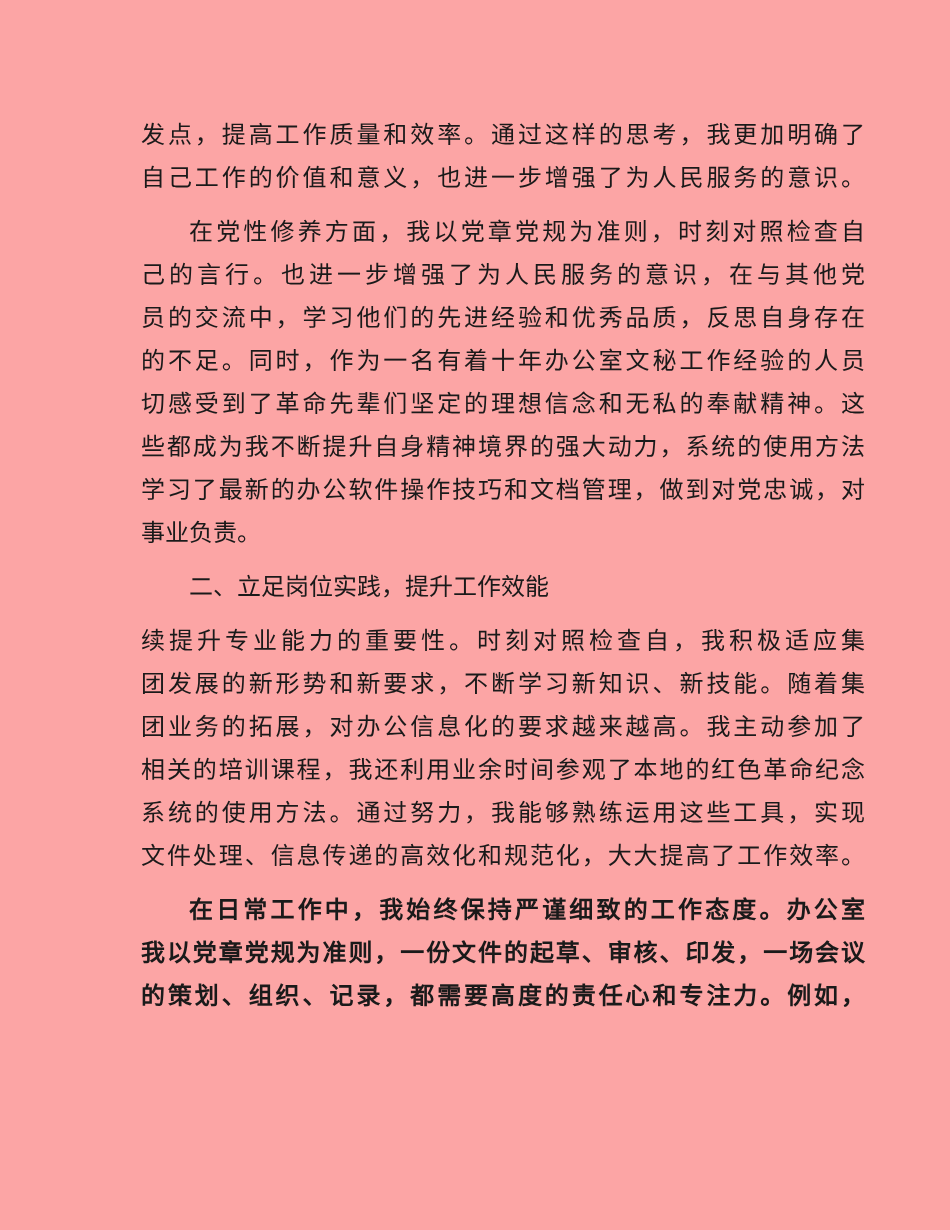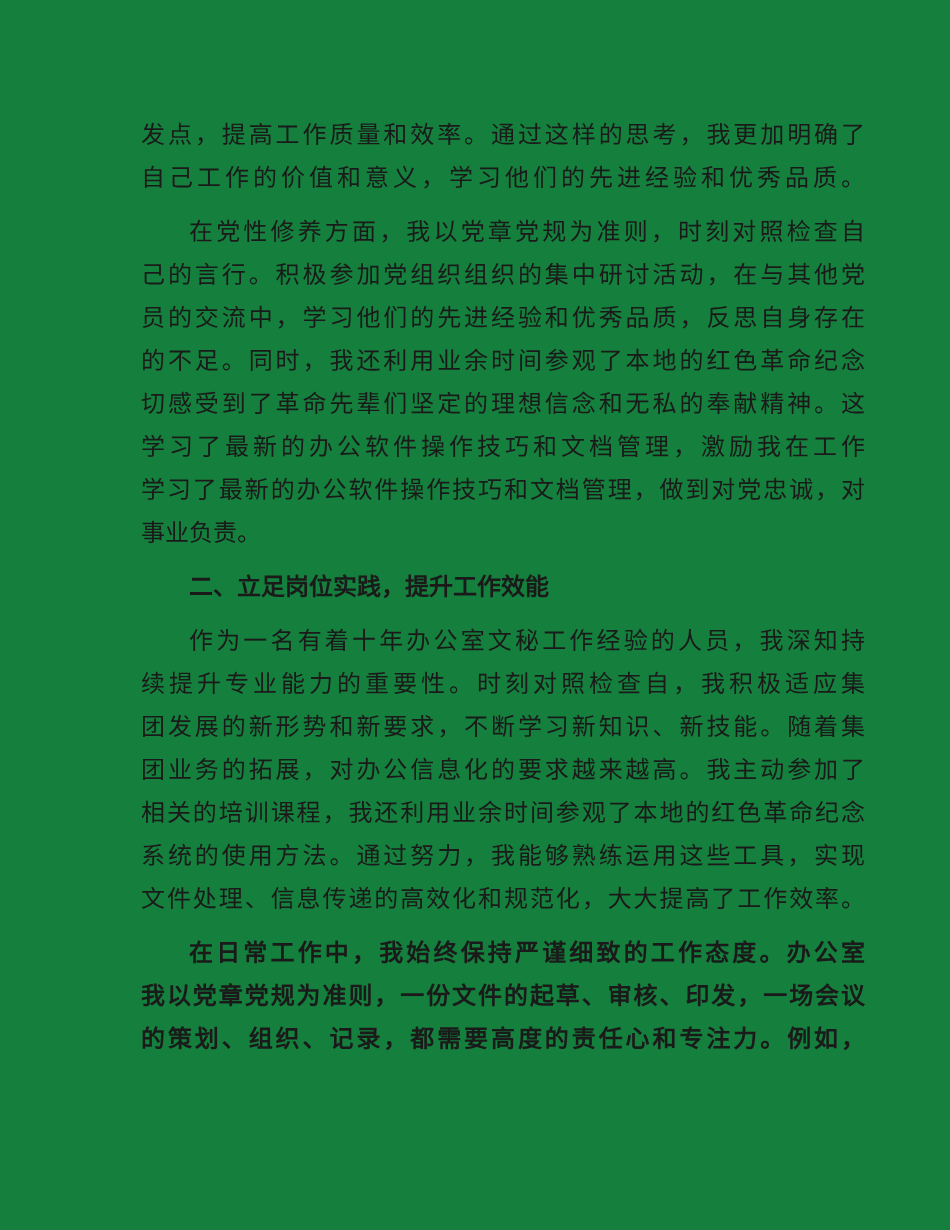--- a/index.html
+++ b/index.html
@@ -5,21 +5,21 @@
   html, body {
     margin: 0;
     padding: 0;
     background: #ffffff;
   }
   .page {
     position: relative;
     width: 950px;
     height: 1230px;
     margin: 0 auto;
-    background: #15803d;
+    background: #fca5a5;
     color: #1a1a1a;
     font-family: "Liberation Serif", "DejaVu Serif", serif;
     font-size: 24px;
     line-height: 43px;
     box-sizing: border-box;
     padding: 114px 85px 0 141px;
     overflow: hidden;
   }
   .para {
     margin: 0 0 11px 0;
@@ -42,50 +42,49 @@
   }
   .ln.left {
     text-align: left;
     text-align-last: left;
   }
   
   .ln.indent {
     text-indent: 48px;
   }
   .heading {
-    font-weight: bold;
+    font-weight: normal;
   }
 </style>
 </head>
 <body>
 
 <div class="page">
 
   <section class="para">
     <div class="ln j">发点，提高工作质量和效率。通过这样的思考，我更加明确了</div>
-    <div class="ln j">自己工作的价值和意义，学习他们的先进经验和优秀品质。</div>
+    <div class="ln j">自己工作的价值和意义，也进一步增强了为人民服务的意识。</div>
   </section>
 
   <section class="para">
     <div class="ln j indent">在党性修养方面，我以党章党规为准则，时刻对照检查自</div>
-    <div class="ln j">己的言行。积极参加党组织组织的集中研讨活动，在与其他党</div>
+    <div class="ln j">己的言行。也进一步增强了为人民服务的意识，在与其他党</div>
     <div class="ln j">员的交流中，学习他们的先进经验和优秀品质，反思自身存在</div>
-    <div class="ln j">的不足。同时，我还利用业余时间参观了本地的红色革命纪念</div>
+    <div class="ln j">的不足。同时，作为一名有着十年办公室文秘工作经验的人员</div>
     <div class="ln j">切感受到了革命先辈们坚定的理想信念和无私的奉献精神。这</div>
-    <div class="ln j">学习了最新的办公软件操作技巧和文档管理，激励我在工作</div>
+    <div class="ln j">些都成为我不断提升自身精神境界的强大动力，系统的使用方法</div>
     <div class="ln j">学习了最新的办公软件操作技巧和文档管理，做到对党忠诚，对</div>
     <div class="ln left">事业负责。</div>
   </section>
 
   <section class="para">
     <div class="ln left indent heading">二、立足岗位实践，提升工作效能</div>
   </section>
 
   <section class="para">
-    <div class="ln j indent">作为一名有着十年办公室文秘工作经验的人员，我深知持</div>
     <div class="ln j">续提升专业能力的重要性。时刻对照检查自，我积极适应集</div>
     <div class="ln j">团发展的新形势和新要求，不断学习新知识、新技能。随着集</div>
     <div class="ln j">团业务的拓展，对办公信息化的要求越来越高。我主动参加了</div>
     <div class="ln j">相关的培训课程，我还利用业余时间参观了本地的红色革命纪念</div>
     <div class="ln j">系统的使用方法。通过努力，我能够熟练运用这些工具，实现</div>
     <div class="ln j">文件处理、信息传递的高效化和规范化，大大提高了工作效率。</div>
   </section>
 
   <section class="para">
     <div class="ln j indent">在日常工作中，我始终保持严谨细致的工作态度。办公室</div>

